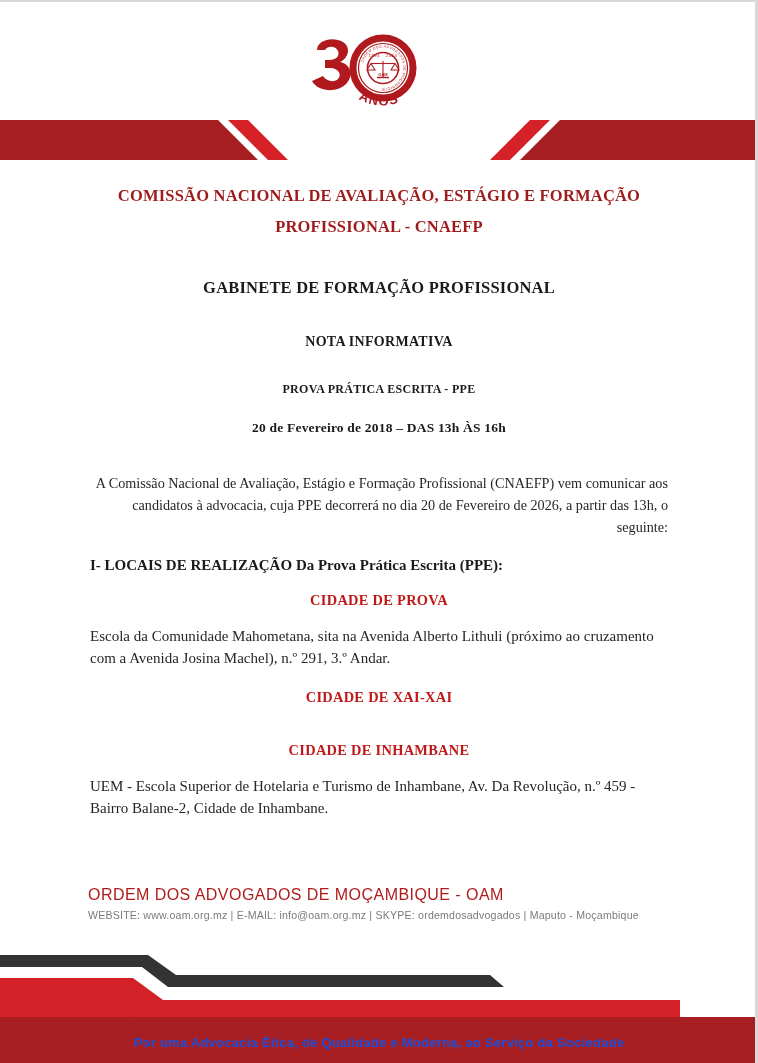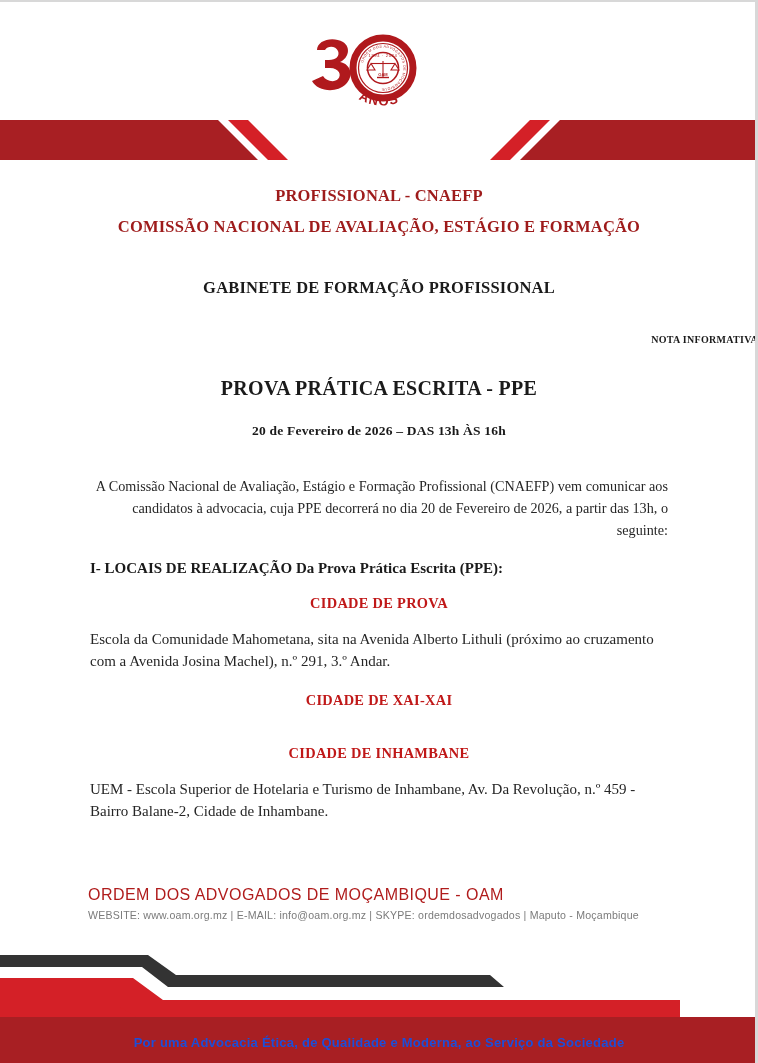--- a/index.html
+++ b/index.html
@@ -64,29 +64,29 @@
     font-size: 16.5px;
     text-align: center;
     margin: 0;
     letter-spacing: 0.2px;
   }
   .gap-2 { height: 36px; }
   .gap-3 { height: 32px; }
   .h-nota {
     color: #1a1a1a;
     font-weight: bold;
-    font-size: 10px;
-    text-align: right;
+    font-size: 14px;
+    text-align: center;
     margin: 0;
     letter-spacing: 0.3px;
   }
   .h-prova {
     color: #1a1a1a;
     font-weight: bold;
-    font-size: 20px;
+    font-size: 12px;
     text-align: center;
     margin: 0;
     letter-spacing: 0.3px;
   }
   .h-date {
     color: #1a1a1a;
     font-weight: bold;
     font-size: 13.5px;
     text-align: center;
     margin: 0;
@@ -214,33 +214,33 @@
   <svg class="banner" viewBox="0 0 758 40" preserveAspectRatio="none">
     <polygon points="0,0 218,0 258,40 0,40" fill="#a81f23"></polygon>
     <polygon points="228,0 248,0 288,40 268,40" fill="#d42027"></polygon>
     <polygon points="530,0 550,0 510,40 490,40" fill="#d42027"></polygon>
     <polygon points="560,0 758,0 758,40 520,40" fill="#a81f23"></polygon>
   </svg>
 
   <div class="content">
 
     <div class="h-red h-red-main">
+      <div>COMISSÃO NACIONAL DE AVALIAÇÃO, ESTÁGIO E FORMAÇÃO</div>
       <div>PROFISSIONAL - CNAEFP</div>
-      <div>COMISSÃO NACIONAL DE AVALIAÇÃO, ESTÁGIO E FORMAÇÃO</div>
     </div>
 
     <div class="gap-2"></div>
     <div class="h-black">GABINETE DE FORMAÇÃO PROFISSIONAL</div>
 
     <div class="gap-2"></div>
     <div class="h-nota">NOTA INFORMATIVA</div>
 
     <div class="gap-3"></div>
     <div class="h-prova">PROVA PRÁTICA ESCRITA - PPE</div>
-    <div class="h-date">20 de Fevereiro de 2026 – DAS 13h ÀS 16h</div>
+    <div class="h-date">20 de Fevereiro de 2018 – DAS 13h ÀS 16h</div>
 
     <div class="gap-2"></div>
     <div class="body-wrap">
       <p class="para">A Comissão Nacional de Avaliação, Estágio e Formação Profissional (CNAEFP) vem comunicar aos candidatos à advocacia, cuja PPE decorrerá no dia 20 de Fevereiro de 2026, a partir das 13h, o seguinte:</p>
 
       <div class="sp-16"></div>
       <p class="sec-title"><span>I- LOCAIS DE REALIZAÇÃO</span><span class="reg"> Da Prova Prática Escrita (PPE):</span></p>
 
       <div class="sp-16"></div>
       <p class="city">CIDADE DE PROVA</p>

